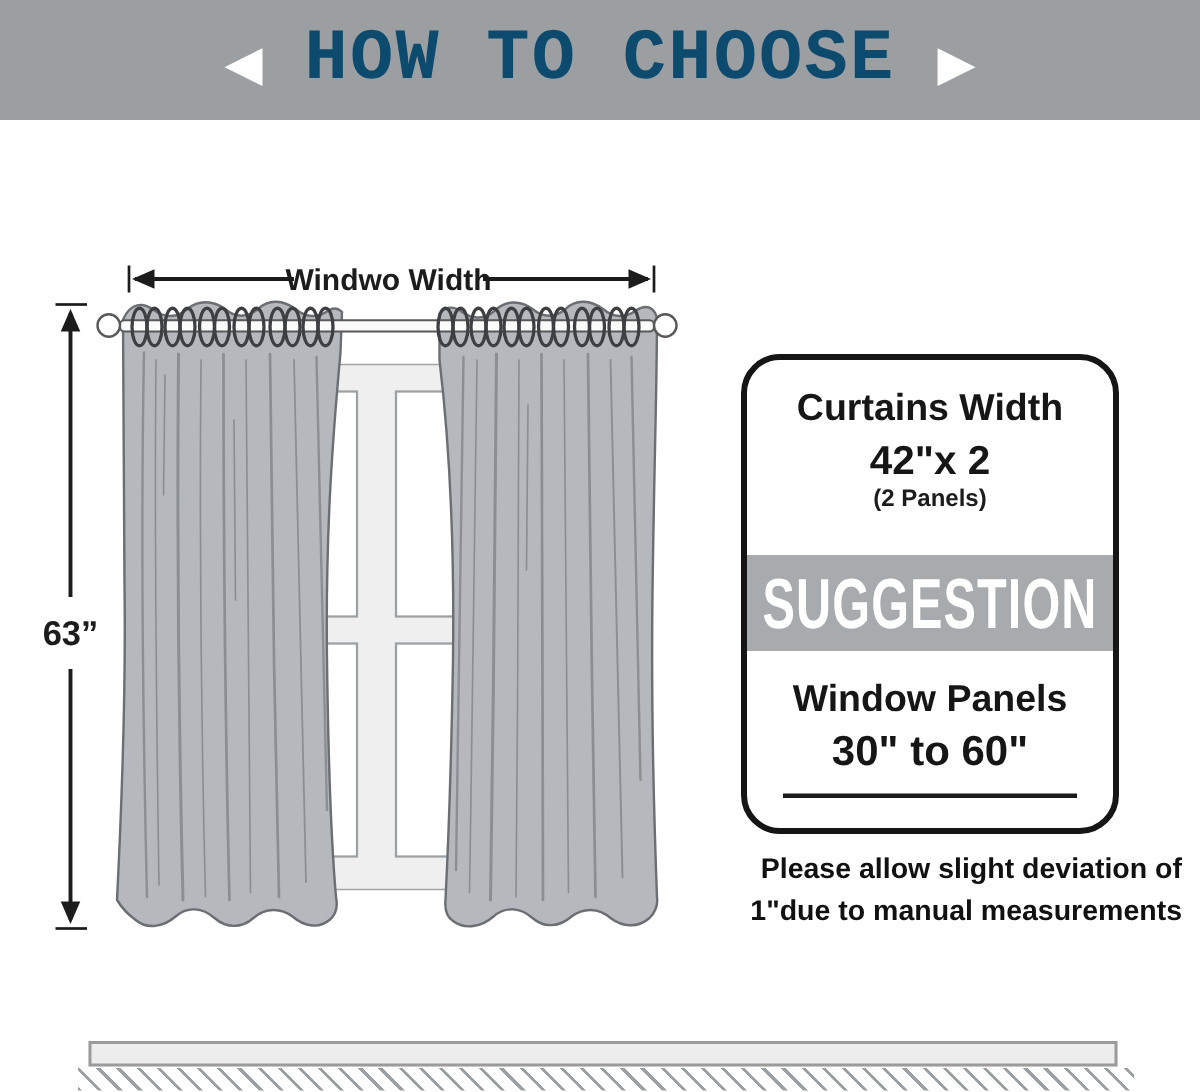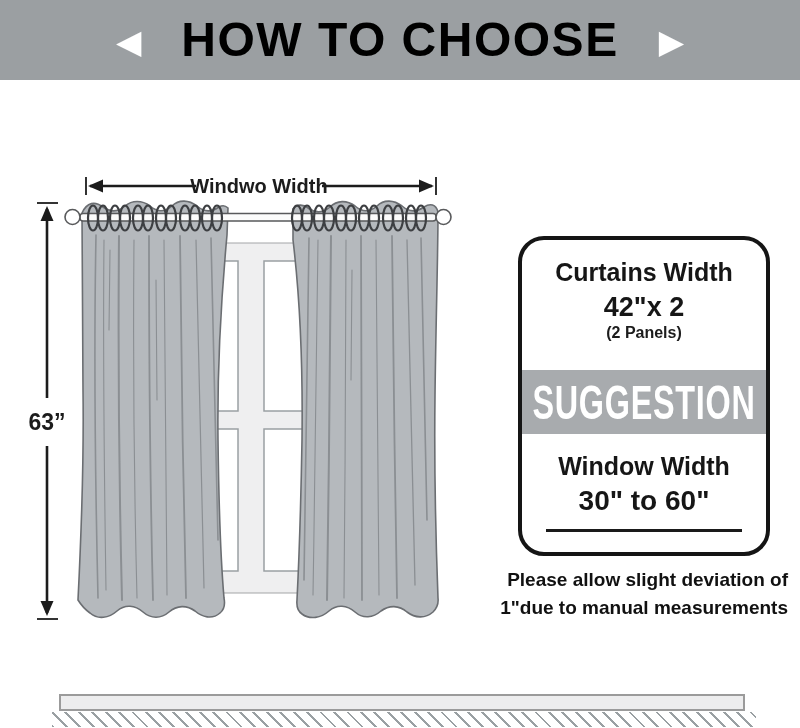--- a/index.html
+++ b/index.html
@@ -7,31 +7,31 @@
     position:relative;width:800px;height:728px;background:#ffffff;
     font-family:"Liberation Sans","DejaVu Sans",sans-serif;overflow:hidden;
   }
   
   .banner{
     position:absolute;left:0;top:0;width:800px;height:80px;background:#9b9fa2;
     display:flex;align-items:center;justify-content:center;gap:24px;
   }
   .banner .tri{color:#fff;font-size:33px;line-height:1;padding-top:2px;}
   .banner h1{
-    margin:16px;color:#000000;font-size:48px;font-weight:bold;letter-spacing:1.5px;line-height:1;
+    margin:4px;color:#0c4a6e;font-size:48px;font-weight:bold;letter-spacing:1.5px;line-height:1;font-family:Liberation Mono, monospace;
   }
   
   .scene{position:absolute;left:0;top:0;width:800px;height:728px;}
   .scene text.dim{
     font-family:"Liberation Sans","DejaVu Sans",sans-serif;
     font-weight:bold;fill:#1c1c1c;
   }
   
   .sugg-box{
-    position:absolute;left:518px;top:236px;width:252px;height:320px;box-sizing:border-box;
+    position:absolute;left:494px;top:236px;width:252px;height:320px;box-sizing:border-box;
     background:#fff;border:4px solid #151515;border-radius:26px;overflow:hidden;
     display:flex;flex-direction:column;align-items:center;
   }
   .cw-label{margin-top:18px;font-size:25px;font-weight:bold;color:#161616;}
   .cw-size{margin-top:5px;font-size:27px;font-weight:bold;color:#161616;}
   .cw-panels{margin-top:1px;font-size:16px;font-weight:700;color:#1c1c1c;}
   .band{
     margin-top:28px;width:100%;height:64px;background:#a8abae;
     display:flex;align-items:center;justify-content:center;flex:0 0 auto;
   }
@@ -187,21 +187,21 @@
     <text class="dim" x="47" y="430" font-size="23" text-anchor="middle">63”</text>
   </svg>
 
   <section class="sugg-box">
     <div class="cw-label">Curtains Width</div>
     <div class="cw-size">42"x 2</div>
     <div class="cw-panels">(2 Panels)</div>
     <div class="band">
       <span class="band-text">SUGGESTION</span>
     </div>
-    <div class="ww-label">Window Width</div>
+    <div class="ww-label">Window Panels</div>
     <div class="ww-range">30" to 60"</div>
     <div class="underline"></div>
   </section>
 
   <p class="note">
     <span>Please allow slight deviation of</span>
     <span>1"due to manual measurements</span>
   </p>
 
   <div class="floor"></div>

